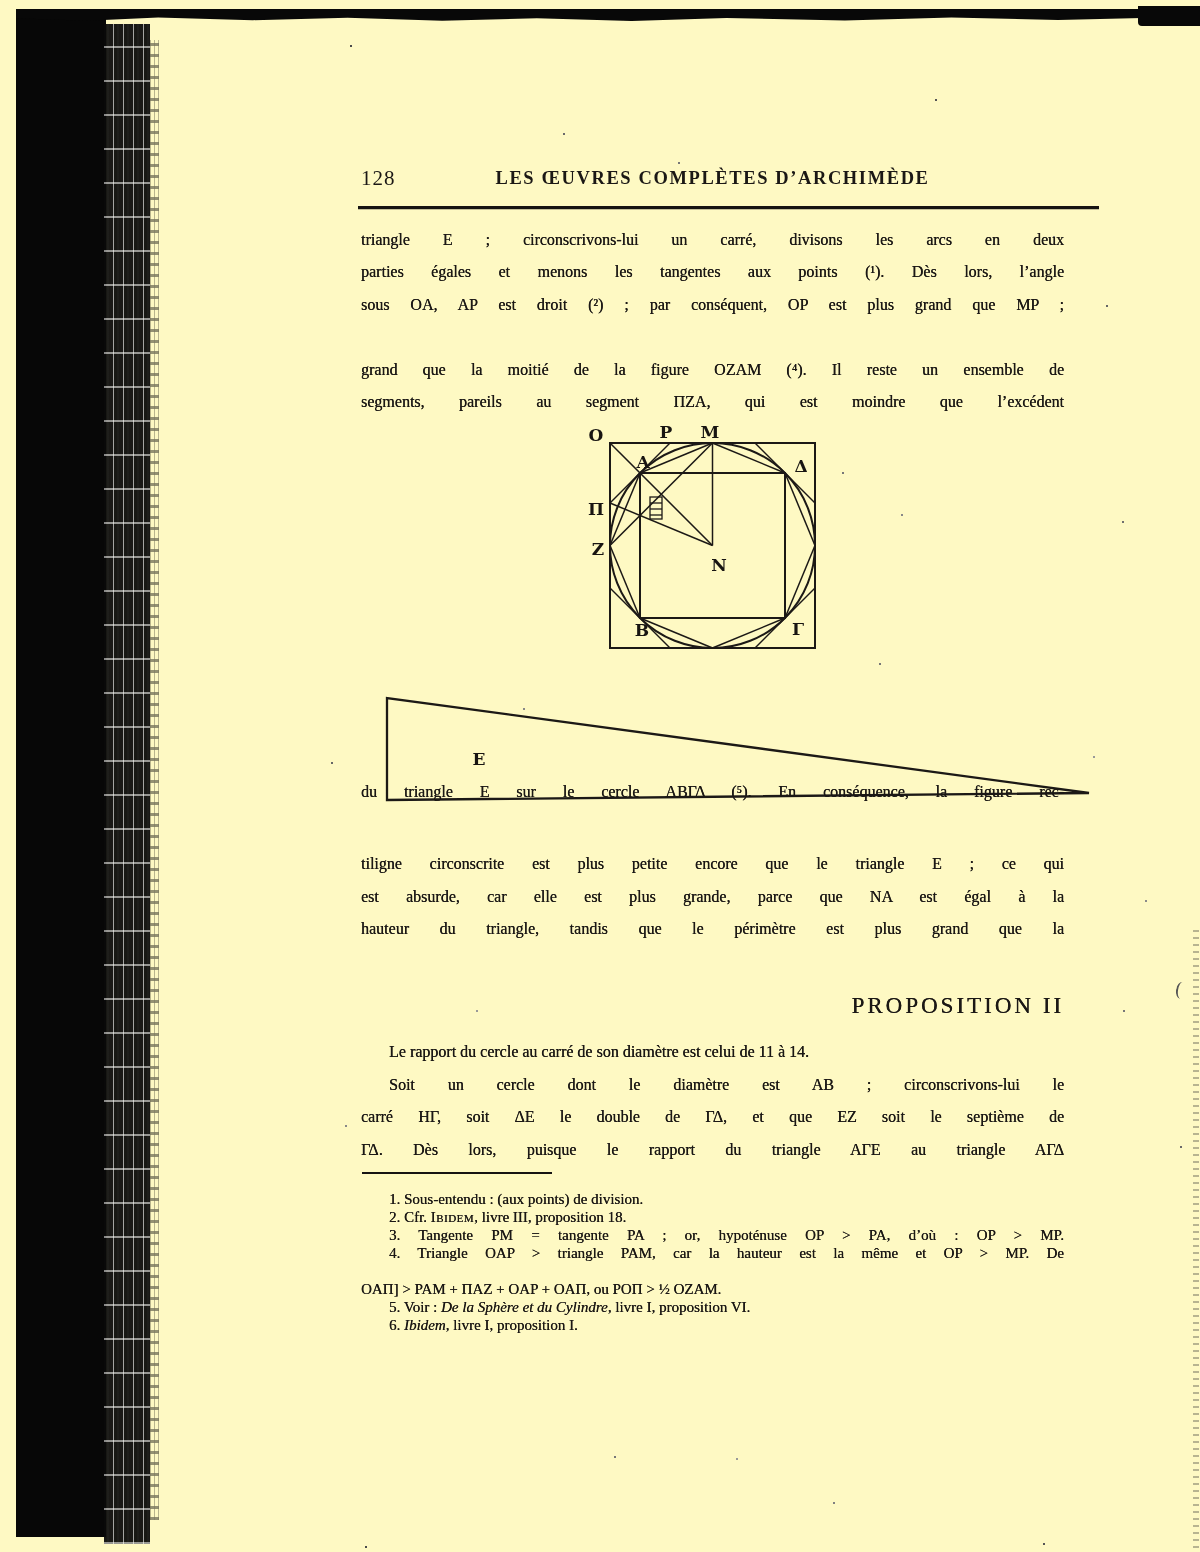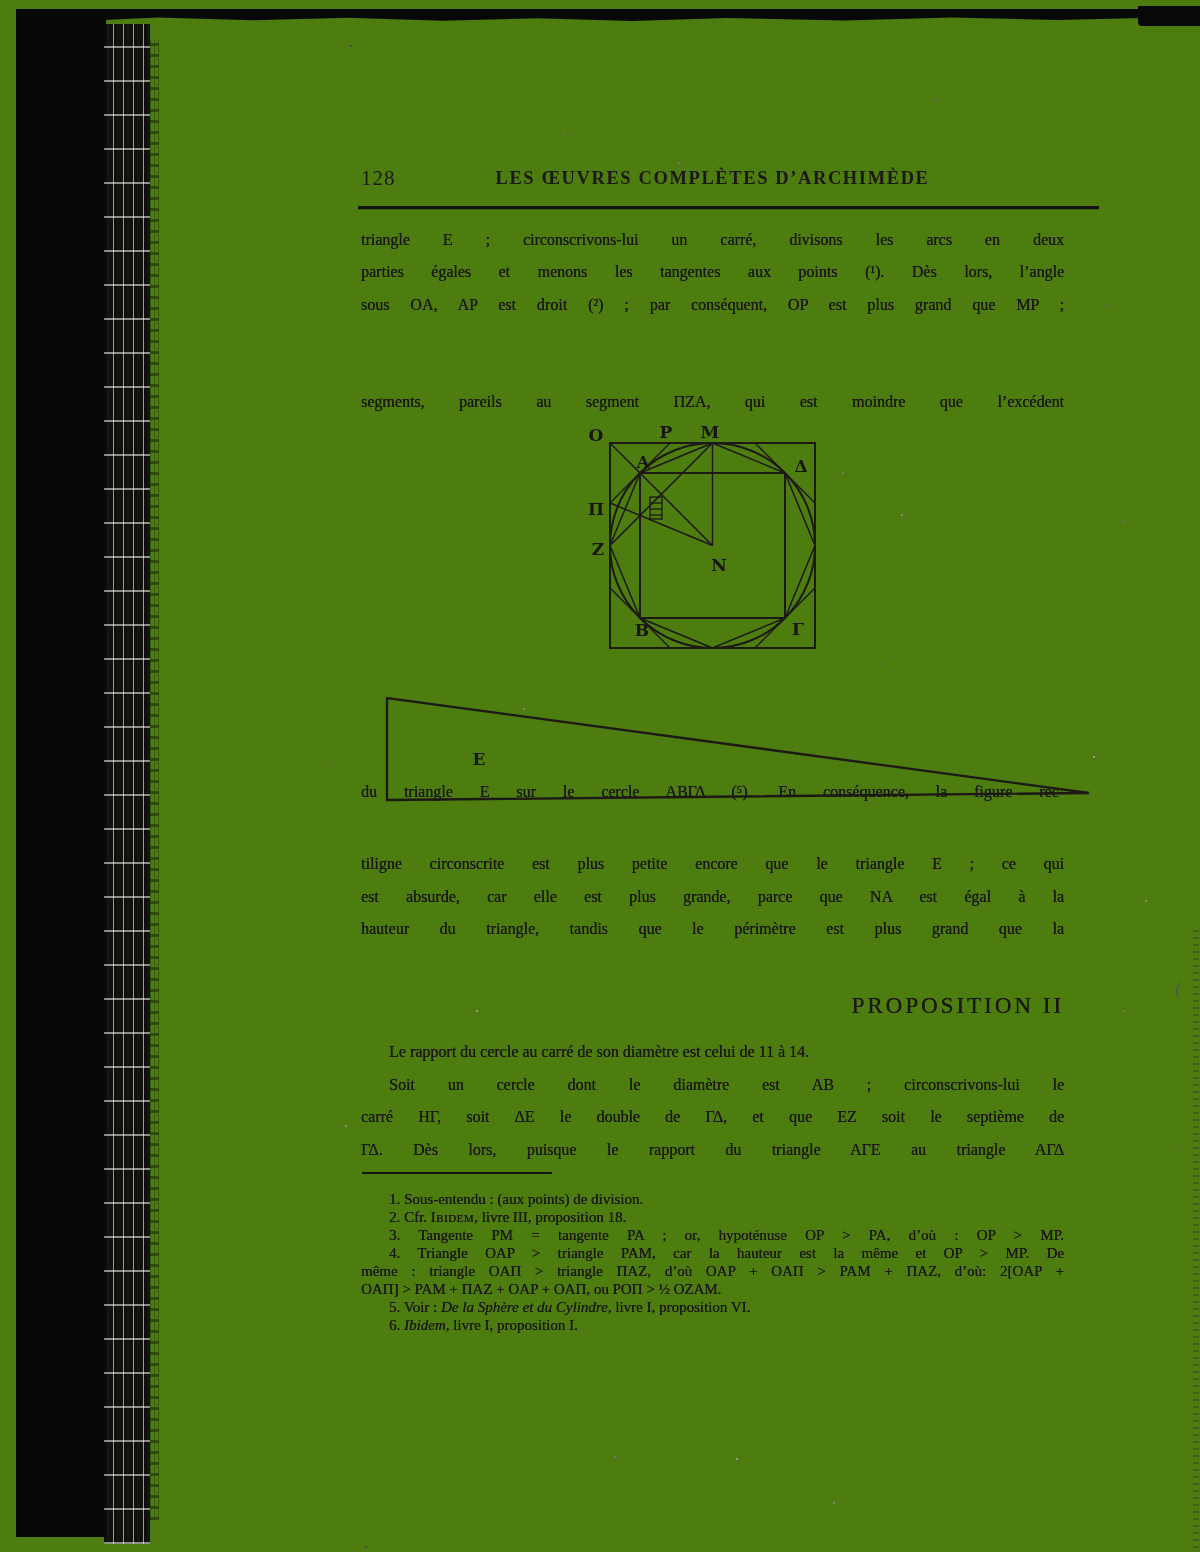--- a/index.html
+++ b/index.html
@@ -1,16 +1,16 @@
 <!DOCTYPE html>
 <html><head>
 <meta charset="utf-8">
 <style>
   html,body{margin:0;padding:0;background:#e9e9e9;}
-  #page{position:relative;width:1200px;height:1552px;background:#4d7c0f;overflow:hidden;
+  #page{position:relative;width:1200px;height:1552px;background:#fef9c3;overflow:hidden;
         font-family:"Liberation Serif","DejaVu Serif",serif;color:#1b1815;}
   
   .band-solid{position:absolute;left:16px;top:11px;width:90px;height:1526px;background:#070707;}
   .band-streaks{position:absolute;left:104px;top:24px;width:46px;height:1520px;
       background:
         repeating-linear-gradient(0deg, rgba(255,255,255,.55) 0 2px, transparent 2px 34px),
         repeating-linear-gradient(90deg, #0a0a0a 0 3px, rgba(20,20,20,.25) 3px 5px, #0c0c0c 5px 9px, rgba(255,255,255,.6) 9px 10px),
         #111;
       opacity:.94;}
   .band-dots{position:absolute;left:150px;top:40px;width:9px;height:1480px;
@@ -69,20 +69,21 @@
   <div class="squiggle"></div>
   <div class="speckles"></div>
 
   <div class="hdr-num">128</div>
   <div class="hdr-title">LES ŒUVRES COMPLÈTES D’ARCHIMÈDE</div>
   <div class="hdr-rule"></div>
 
   <div class="bl j" style="top:224px">triangle E ; circonscrivons-lui un carré, divisons les arcs en deux</div>
   <div class="bl j" style="top:256px">parties égales et menons les tangentes aux points (¹). Dès lors, l’angle</div>
   <div class="bl j" style="top:289px">sous OA, AP est droit (²) ; par conséquent, OP est plus grand que MP ;</div>
+  <div class="bl j" style="top:354px">grand que la moitié de la figure OZAM (⁴). Il reste un ensemble de</div>
   <div class="bl j" style="top:386px">segments, pareils au segment ΠZA, qui est moindre que l’excédent</div>
 
   <svg class="fig" style="left:582px;top:425px" width="250" height="240" viewBox="0 0 250 240">
     <g stroke="#1c1916" fill="none" stroke-width="2">
       <rect x="28" y="18" width="205" height="205"></rect>
       <circle cx="130.5" cy="120.5" r="102.5"></circle>
       <polygon points="58,48 203,48 203,193 58,193"></polygon>
     </g>
     <g stroke="#1c1916" fill="none" stroke-width="1.5">
       <line x1="130.5" y1="18" x2="58" y2="48"></line>
@@ -138,18 +139,17 @@
 
   <div class="bl j ind" style="top:1069px">Soit un cercle dont le diamètre est AB ; circonscrivons-lui le</div>
   <div class="bl j" style="top:1101px">carré HΓ, soit ΔE le double de ΓΔ, et que EZ soit le septième de</div>
   <div class="bl j" style="top:1134px">ΓΔ. Dès lors, puisque le rapport du triangle AΓE au triangle AΓΔ</div>
 
   <div class="fn-rule"></div>
   <div class="fl l ind" style="top:1190px">1. Sous-entendu : (aux points) de division.</div>
   <div class="fl l ind" style="top:1208px"><span>2. Cfr. </span><span class="sc">Ibidem</span><span>, livre III, proposition 18.</span></div>
   <div class="fl j ind" style="top:1226px">3. Tangente PM = tangente PA ; or, hypoténuse OP &gt; PA, d’où : OP &gt; MP.</div>
   <div class="fl j ind" style="top:1244px">4. Triangle OAP &gt; triangle PAM, car la hauteur est la même et OP &gt; MP. De</div>
-  <div class="fl j" style="top:1262px">même : triangle OAΠ &gt; triangle ΠAZ, d’où OAP + OAΠ &gt; PAM + ΠAZ, d’où: 2[OAP +</div>
   <div class="fl l" style="top:1280px">OAΠ] &gt; PAM + ΠAZ + OAP + OAΠ, ou POΠ &gt; ½ OZAM.</div>
   <div class="fl l ind" style="top:1298px"><span>5. Voir : </span><span class="it">De la Sphère et du Cylindre</span><span>, livre I, proposition VI.</span></div>
   <div class="fl l ind" style="top:1316px"><span>6. </span><span class="it">Ibidem</span><span>, livre I, proposition I.</span></div>
 
 </div>
 
 </body></html>

